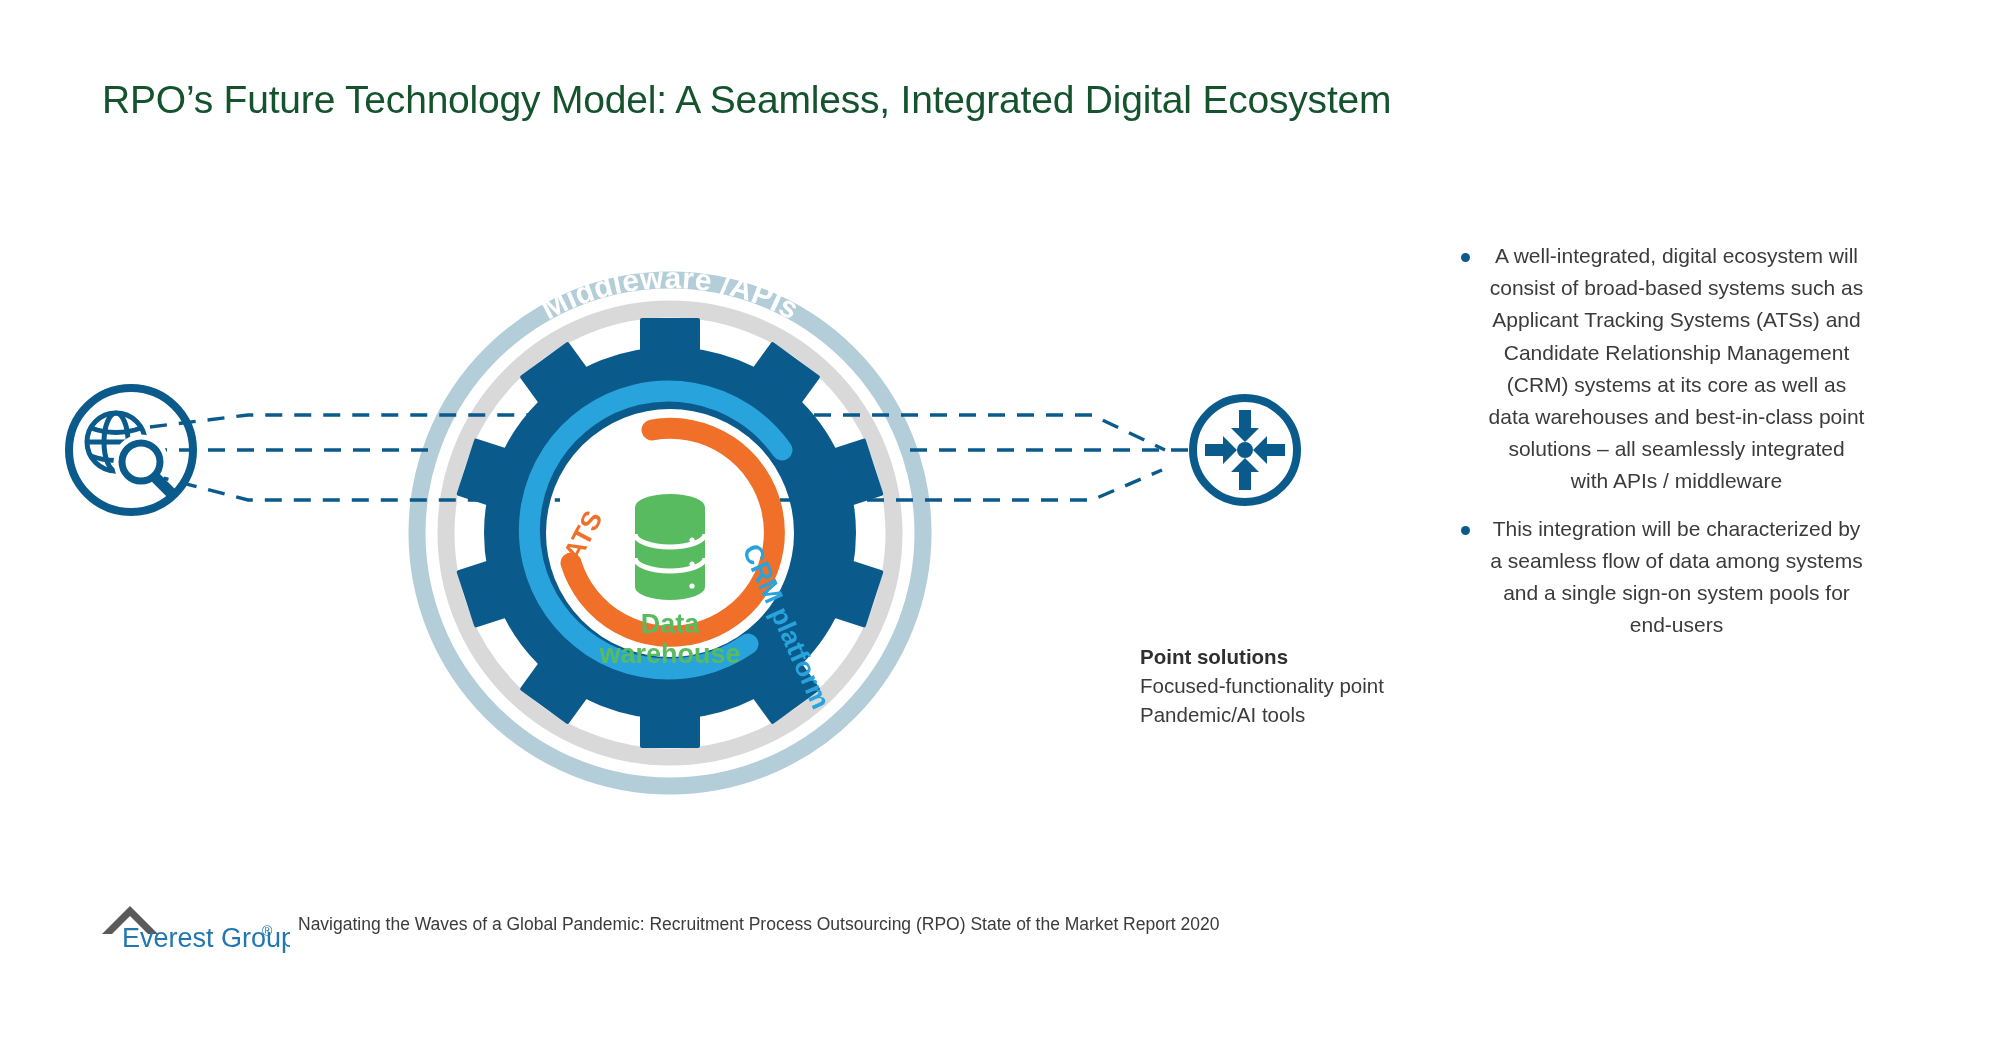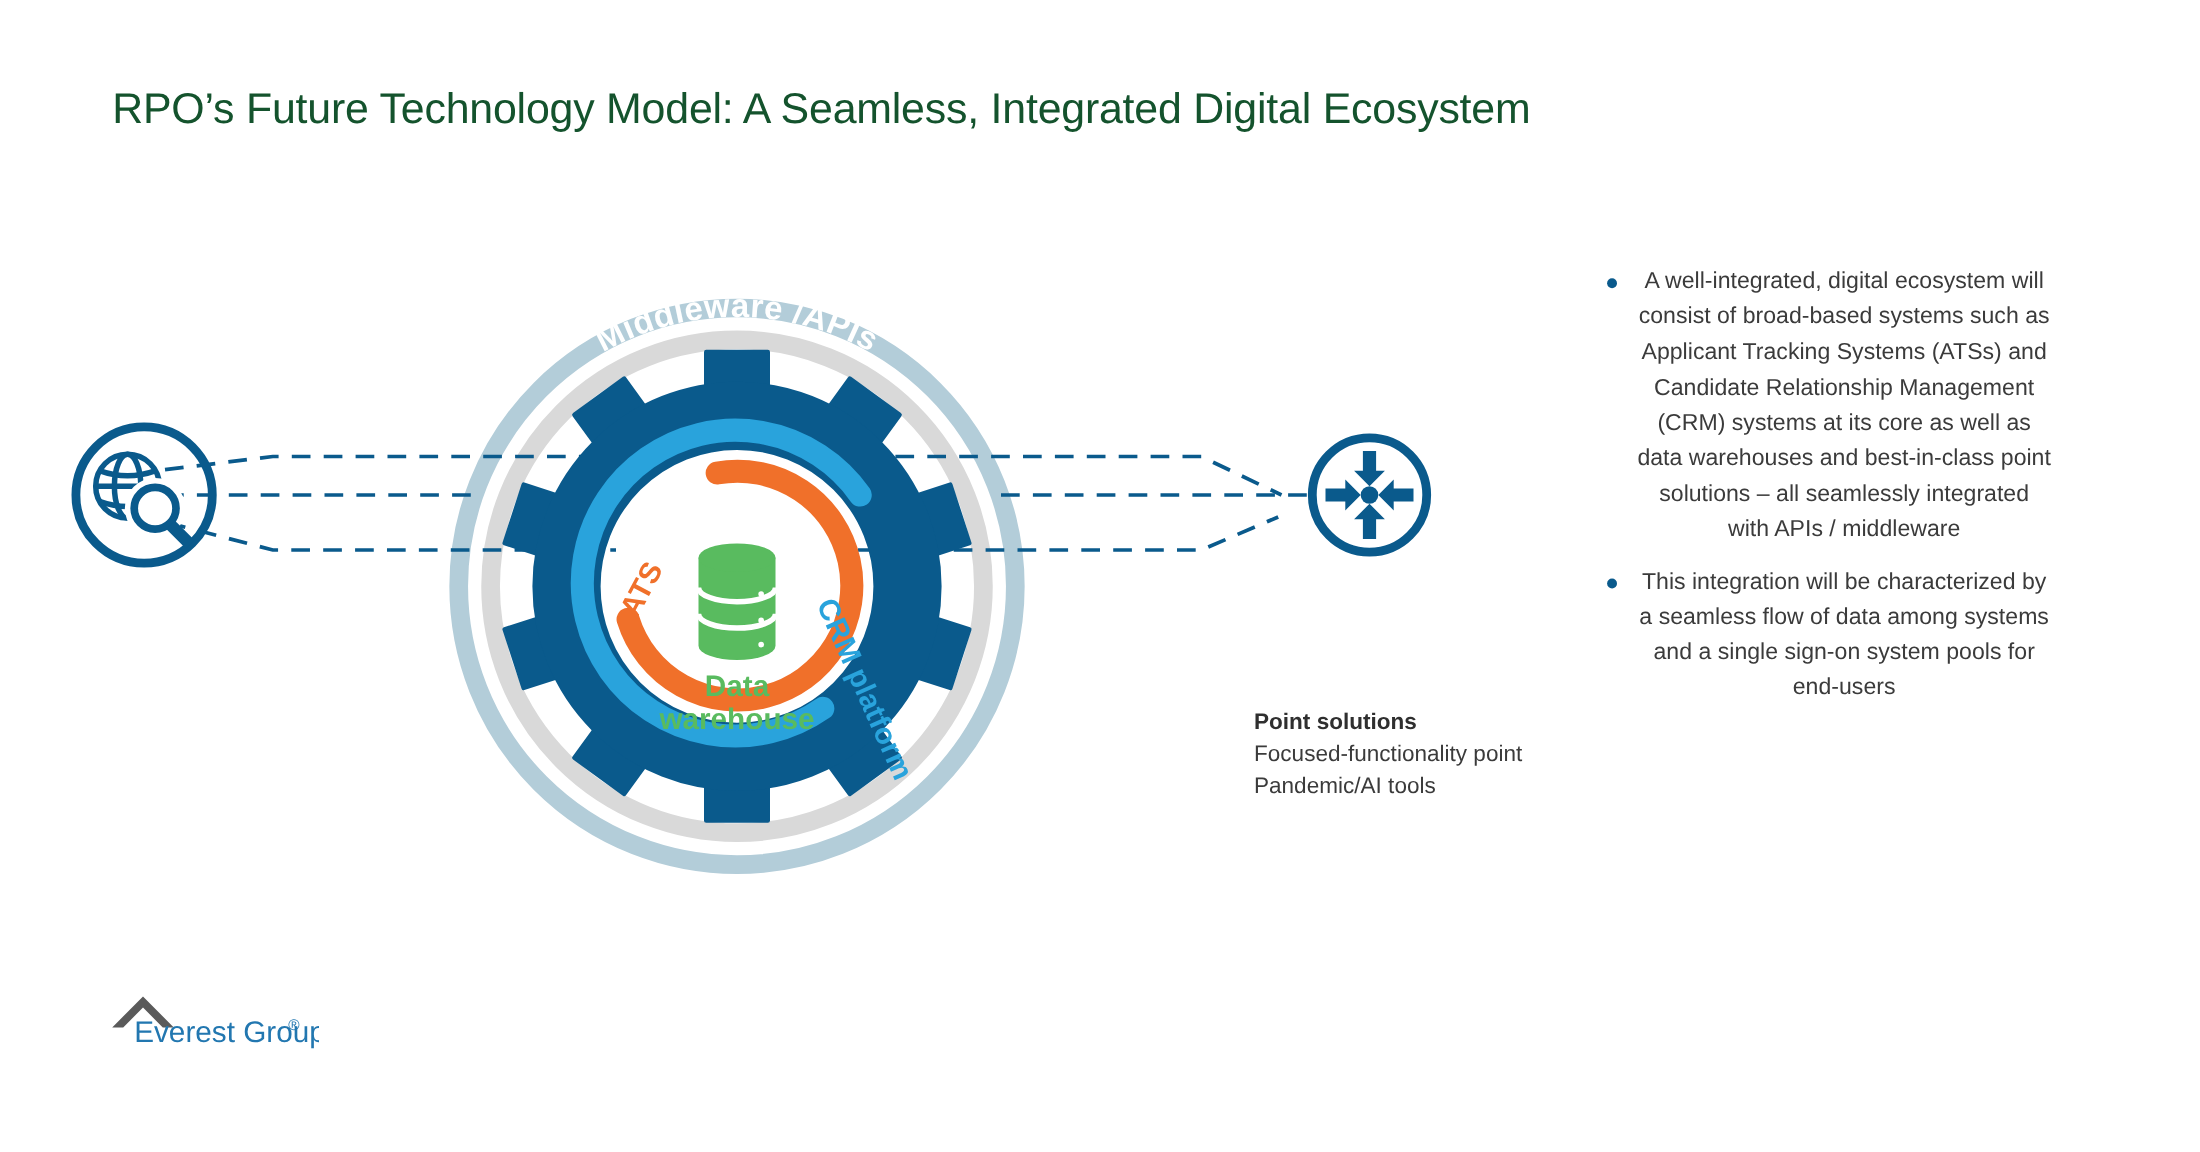--- a/index.html
+++ b/index.html
@@ -254,15 +254,16 @@
   </ul>
 
   <div class="footer">
     <div class="logo-wrap">
       <svg width="190" height="56" viewBox="0 0 190 56" xmlns="http://www.w3.org/2000/svg">
         <path d="M 2,34 L 30,6 L 58,34 L 48,34 L 30,16 L 12,34 Z" fill="#5a5a5a"></path>
         <text x="22" y="47" font-family="Liberation Sans, sans-serif" font-size="27" fill="#2277b0">Everest Group</text>
         <text x="162" y="36" font-family="Liberation Sans, sans-serif" font-size="14" fill="#2277b0">®</text>
       </svg>
     </div>
+    <div class="footnote">Navigating the Waves of a Global Pandemic: Recruitment Process Outsourcing (RPO) State of the Market Report 2020</div>
   </div>
 
 </div>
 
 </body></html>

